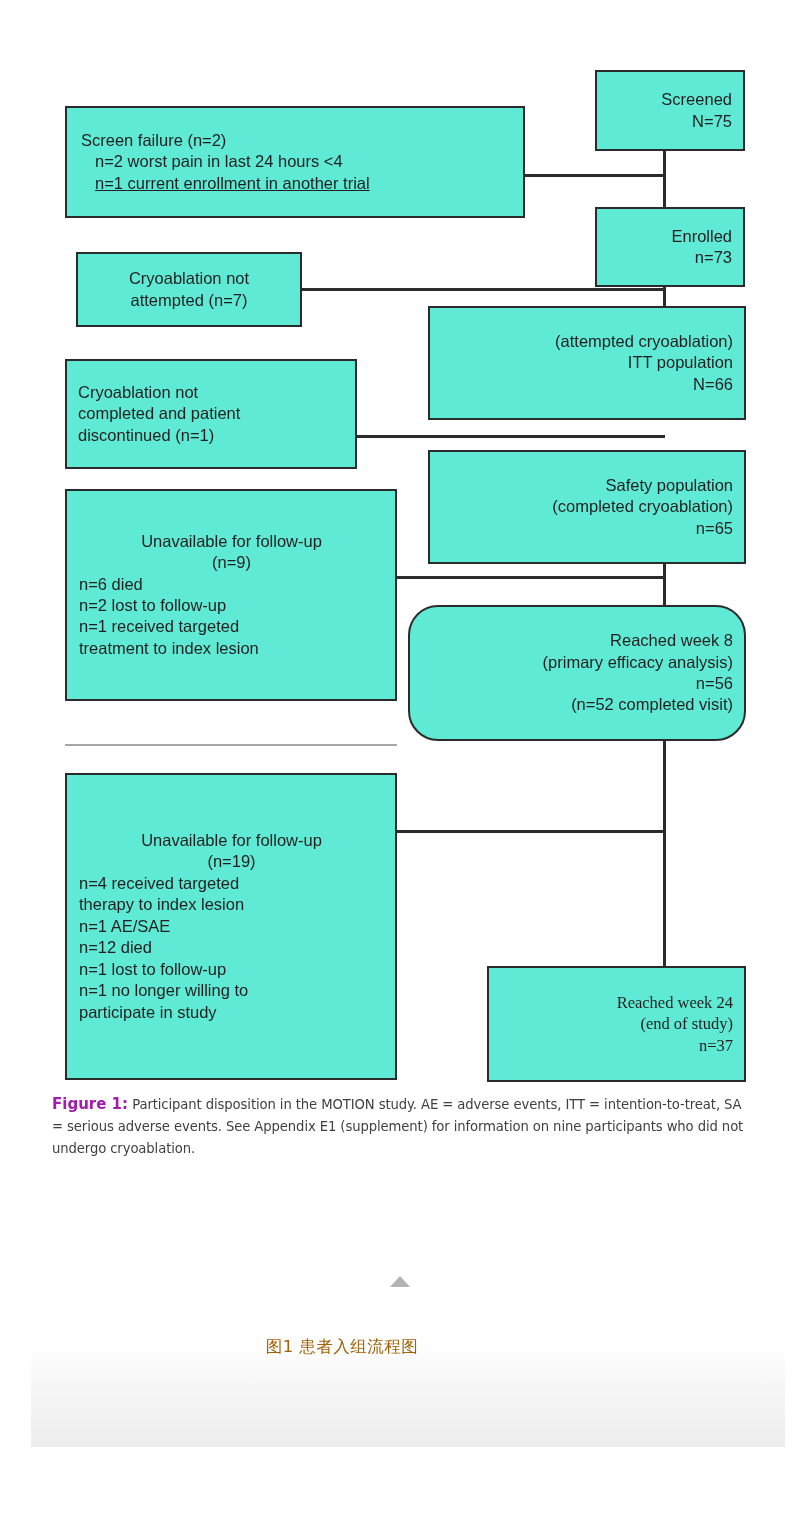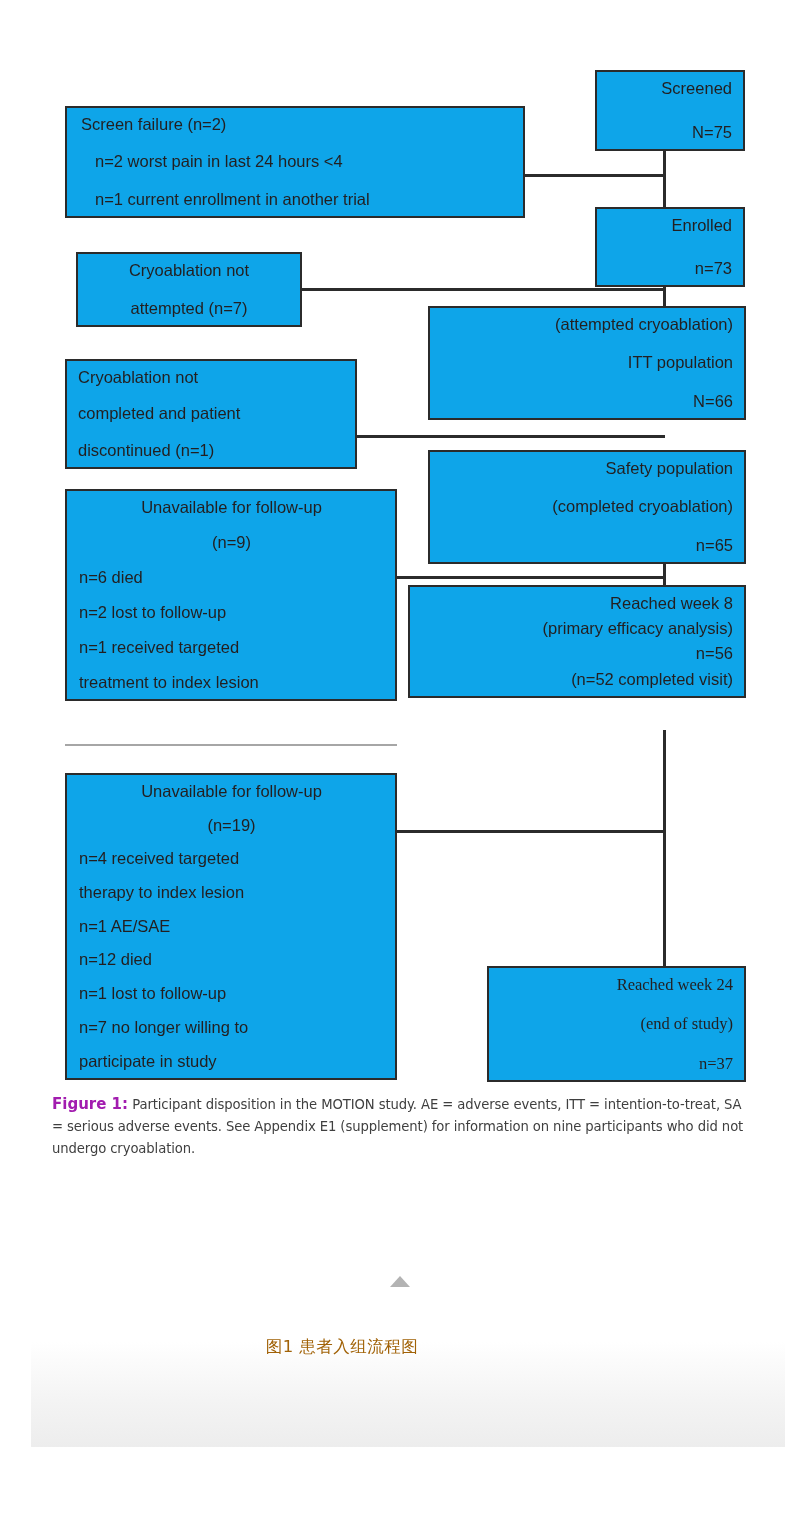--- a/index.html
+++ b/index.html
@@ -37,30 +37,30 @@
   #flow {
     position: absolute;
     left: 0; top: 0;
     width: 800px;
     height: 1100px;
   }
 
   .box {
     position: absolute;
     box-sizing: border-box;
-    background: #0ea5e9;
+    background: #5eead4;
     border: 2.5px solid #2b2b2b;
     z-index: 5;
     padding: 6px 11px;
     font-size: 16.5px;
     line-height: 1.30;
     color: #231f20;
     display: flex;
     flex-direction: column;
-    justify-content: space-between;
+    justify-content: center;
   }
   .box .ln { display: block; white-space: nowrap; }
   .align-right { text-align: right; }
   .align-left  { text-align: left; }
   .align-center{ text-align: center; }
 
   
   .conn {
     position: absolute;
     background: #2b2b2b;
@@ -171,37 +171,37 @@
       <span class="ln">ITT population</span>
       <span class="ln">N=66</span>
     </div>
 
     <div class="box align-right" style="left:428px; top:450px; width:318px; height:114px;">
       <span class="ln">Safety population</span>
       <span class="ln">(completed cryoablation)</span>
       <span class="ln">n=65</span>
     </div>
 
-    <div class="box align-right" style="left:408px; top:585px; width:338px; height:113px;">
+    <div class="box align-right" style="left:408px; top:605px; width:338px; height:136px;border-radius:30px;">
       <span class="ln">Reached week 8</span>
       <span class="ln">(primary efficacy analysis)</span>
       <span class="ln">n=56</span>
       <span class="ln">(n=52 completed visit)</span>
     </div>
 
     <div class="box align-right" style="left:487px; top:966px; width:259px; height:116px;font-family:Liberation Serif, serif;">
       <span class="ln">Reached week 24</span>
       <span class="ln">(end of study)</span>
       <span class="ln">n=37</span>
     </div>
 
     <div class="box align-left" style="left:65px; top:106px; width:460px; height:112px; padding-left:14px;">
       <span class="ln">Screen failure (n=2)</span>
       <span class="ln" style="padding-left:14px;">n=2 worst pain in last 24 hours &lt;4</span>
-      <span class="ln" style="padding-left:14px;">n=1 current enrollment in another trial</span>
+      <span class="ln" style="padding-left:14px;text-decoration:underline;">n=1 current enrollment in another trial</span>
     </div>
 
     <div class="box align-center" style="left:76px; top:252px; width:226px; height:75px;">
       <span class="ln">Cryoablation not</span>
       <span class="ln">attempted (n=7)</span>
     </div>
 
     <div class="box align-left" style="left:65px; top:359px; width:292px; height:110px;">
       <span class="ln">Cryoablation not</span>
       <span class="ln">completed and patient</span>
@@ -218,21 +218,21 @@
     </div>
 
     <div class="box align-left" style="left:65px; top:773px; width:332px; height:307px; padding-left:12px;">
       <span class="ln align-center">Unavailable for follow-up</span>
       <span class="ln align-center">(n=19)</span>
       <span class="ln">n=4 received targeted</span>
       <span class="ln">therapy to index lesion</span>
       <span class="ln">n=1 AE/SAE</span>
       <span class="ln">n=12 died</span>
       <span class="ln">n=1 lost to follow-up</span>
-      <span class="ln">n=7 no longer willing to</span>
+      <span class="ln">n=1 no longer willing to</span>
       <span class="ln">participate in study</span>
     </div>
 
   </div>
 
   <div id="caption">
     <span class="figlabel">Figure 1:</span>
     <span class="captxt">Participant disposition in the MOTION study. AE = adverse events, ITT = intention-to-treat, SA = serious adverse events. See Appendix E1 (supplement) for information on nine participants who did not undergo cryoablation.</span>
   </div>
 

